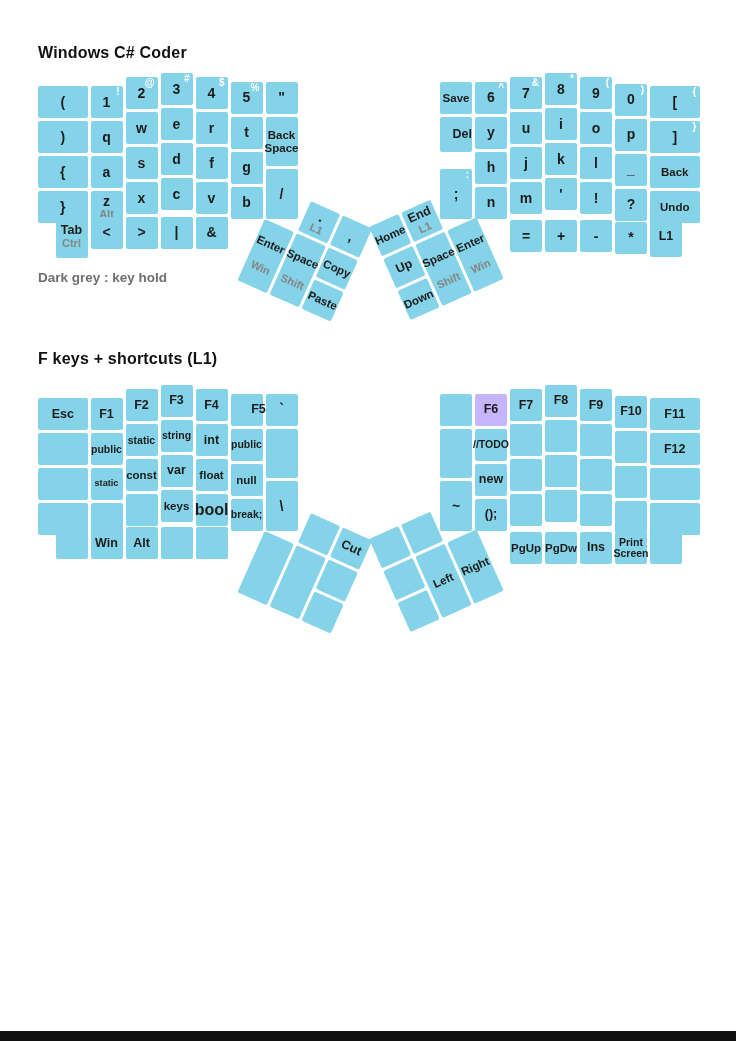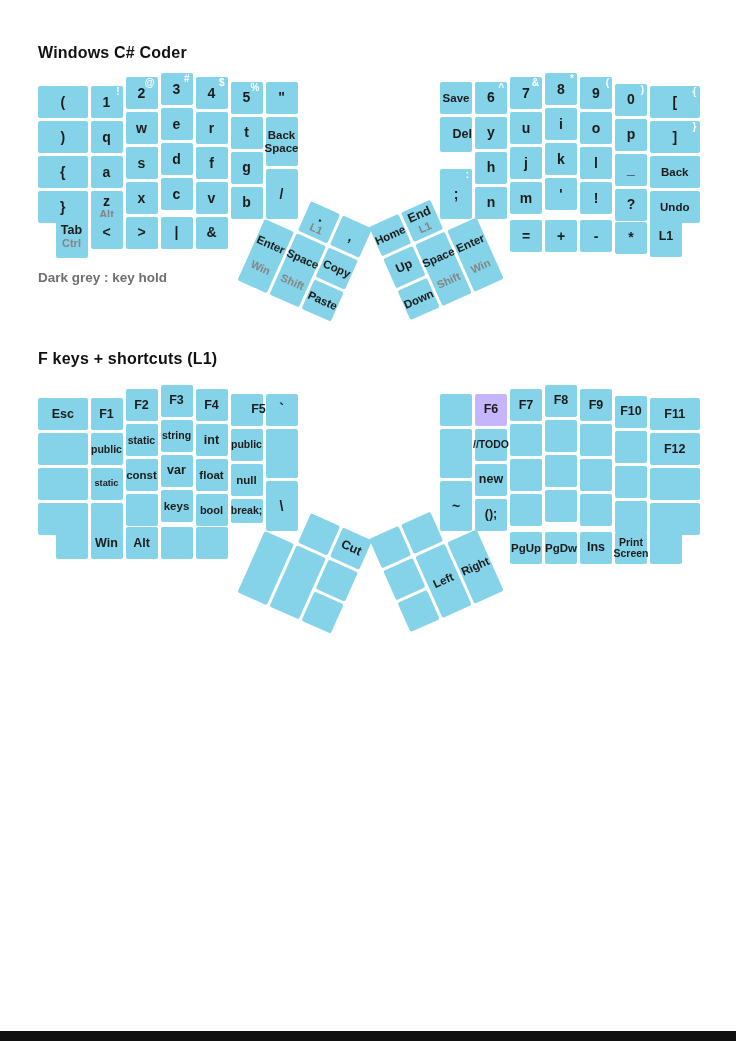--- a/index.html
+++ b/index.html
@@ -328,32 +328,32 @@
         <div class="key" style="left: 157.5px; top: 4.375px; width: 32px; height: 32px; background: rgb(132, 211, 232);">
           <span class="main" style="font-size: 12.5px; color: rgb(28, 28, 28);">F4</span>
         </div>
         <div class="key" style="left: 157.5px; top: 39.375px; width: 32px; height: 32px; background: rgb(132, 211, 232);">
           <span class="main" style="font-size: 12.5px; color: rgb(28, 28, 28);">int</span>
         </div>
         <div class="key" style="left: 157.5px; top: 74.375px; width: 32px; height: 32px; background: rgb(132, 211, 232);">
           <span class="main" style="font-size: 11.5px; color: rgb(28, 28, 28);">float</span>
         </div>
         <div class="key" style="left: 157.5px; top: 109.375px; width: 32px; height: 32px; background: rgb(132, 211, 232);">
-          <span class="main" style="font-size: 11px; color: rgb(28, 28, 28);">bool</span>
+          <span class="main" style="font-size: 16px; color: rgb(28, 28, 28);">bool</span>
         </div>
         <div class="key" style="left: 192.5px; top: 8.75px; width: 32px; height: 32px; background: rgb(132, 211, 232);">
           <span class="main" style="font-size: 12.5px; color: rgb(28, 28, 28); margin-left: 24px;">F5</span>
         </div>
         <div class="key" style="left: 192.5px; top: 43.75px; width: 32px; height: 32px; background: rgb(132, 211, 232);">
           <span class="main" style="font-size: 10.5px; color: rgb(28, 28, 28);">public</span>
         </div>
         <div class="key" style="left: 192.5px; top: 78.75px; width: 32px; height: 32px; background: rgb(132, 211, 232);">
           <span class="main" style="font-size: 11.5px; color: rgb(28, 28, 28);">null</span>
         </div>
-        <div class="key" style="left: 192.5px; top: 113.75px; width: 32px; height: 24px; background: rgb(132, 211, 232);">
+        <div class="key" style="left: 192.5px; top: 113.75px; width: 32px; height: 32px; background: rgb(132, 211, 232);">
           <span class="main" style="font-size: 10.5px; color: rgb(28, 28, 28);">break;</span>
         </div>
         <div class="key" style="left: 227.5px; top: 8.75px; width: 32px; height: 32px; background: rgb(132, 211, 232);">
           <span class="main" style="font-size: 14px; color: rgb(28, 28, 28);">`</span>
         </div>
         <div class="key" style="left: 227.5px; top: 43.75px; width: 32px; height: 49.5px; background: rgb(132, 211, 232);"></div>
         <div class="key" style="left: 227.5px; top: 96.25px; width: 32px; height: 49.5px; background: rgb(132, 211, 232);">
           <span class="main" style="font-size: 14px; color: rgb(28, 28, 28);">\</span>
         </div>
         <div class="key" style="left: 17.5px; top: 142.1px; width: 32px; height: 32px; background: rgb(132, 211, 232);"></div>

